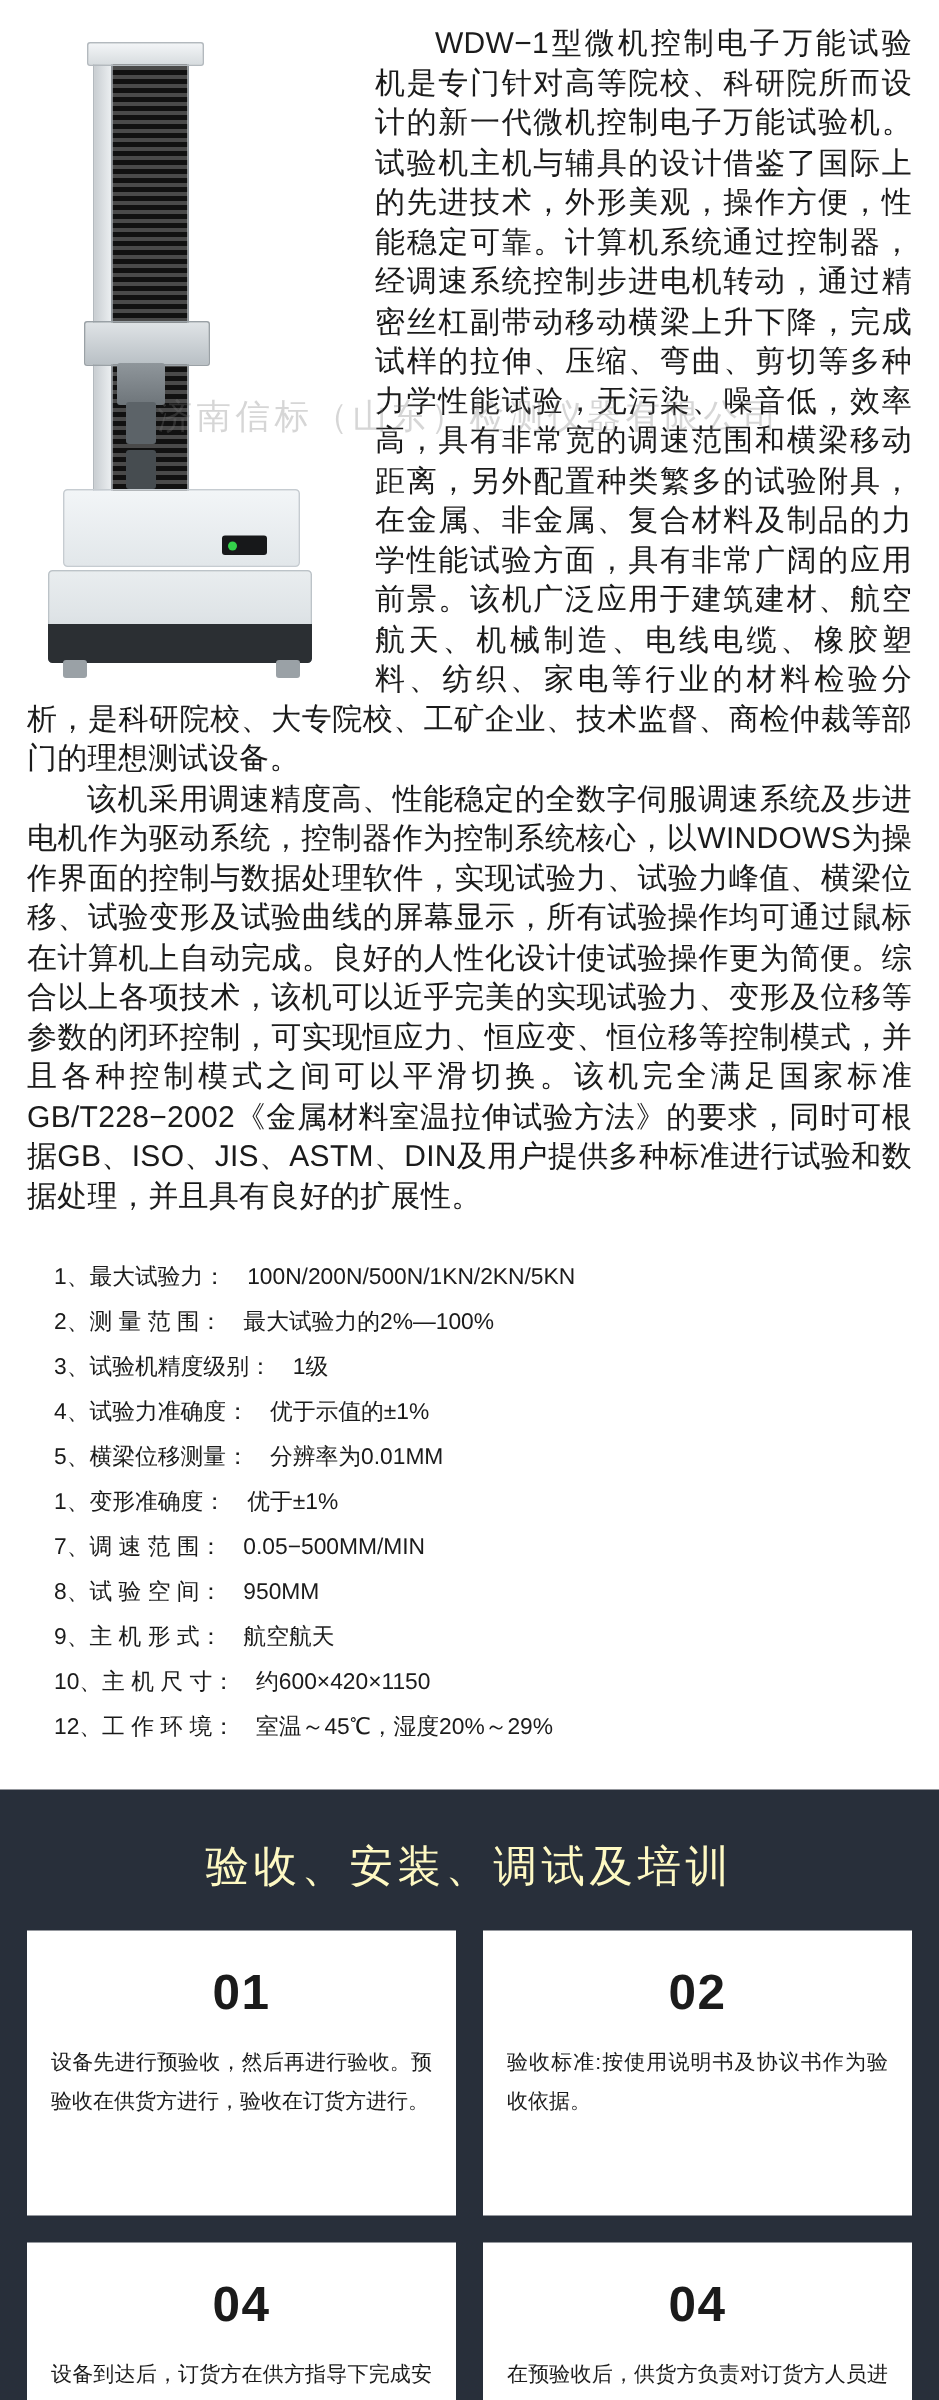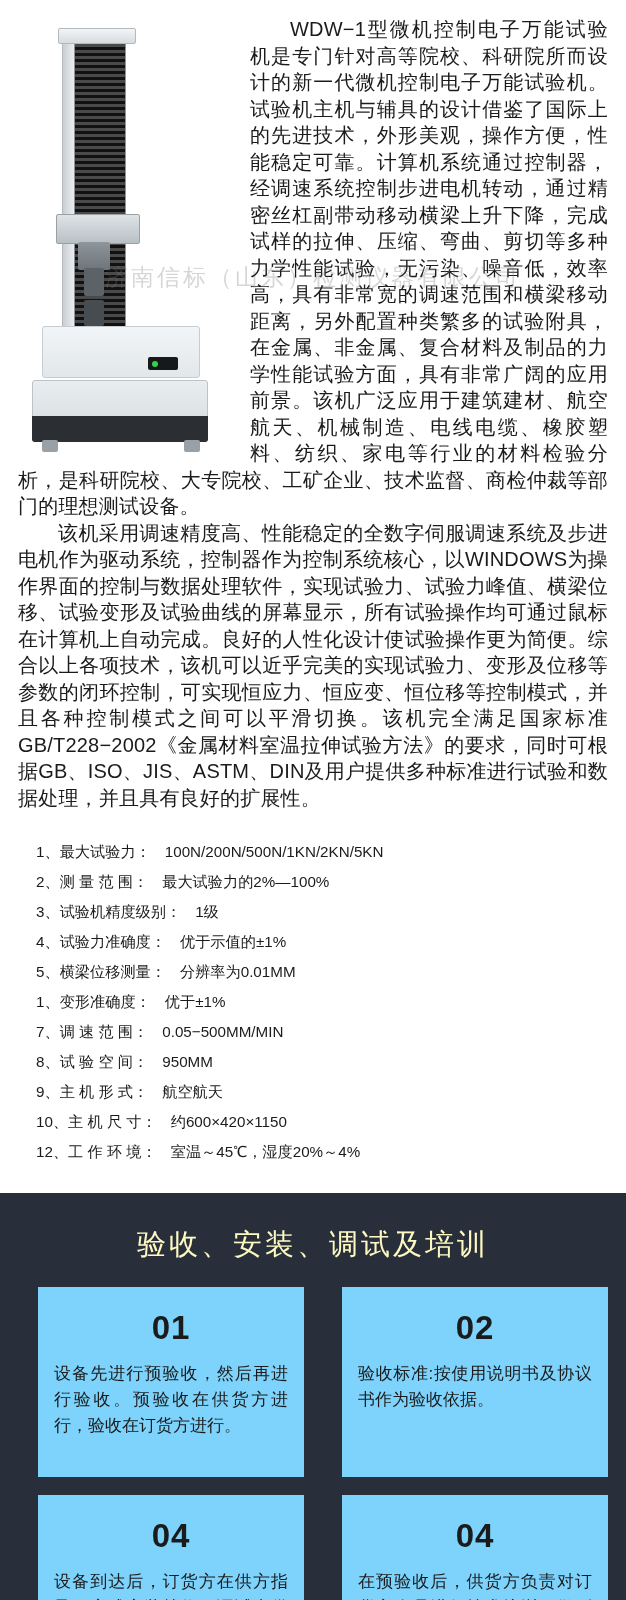--- a/index.html
+++ b/index.html
@@ -184,35 +184,34 @@
     letter-spacing: 3px;
     margin: 10px 0 22px 0;
     font-weight: normal;
   }
   .card-grid {
     display: grid;
     grid-template-columns: 1fr 1fr;
     gap: 18px;
   }
   .card {
-    background: #7dd3fc;
+    background: #ffffff;
     padding: 18px 16px 22px 16px;
     min-height: 190px;
-    margin-left: 20px;
   }
   .card-num {
     text-align: center;
     font-size: 33px;
     font-weight: bold;
     color: #1b1b1b;
     margin: 4px 0 14px 0;
     letter-spacing: 1px;
   }
   .card-text {
-    font-size: 17px;
+    font-size: 14px;
     line-height: 26px;
     text-align: justify;
     color: #1b1b1b;
   }
 </style>
 </head>
 <body>
 
 <div class="top-section">
 
@@ -278,21 +277,21 @@
   <div class="spec-row">
     <span class="spec-label">9、主 机 形 式：</span>
     <span class="spec-value">航空航天</span>
   </div>
   <div class="spec-row">
     <span class="spec-label">10、主 机 尺 寸：</span>
     <span class="spec-value">约600×420×1150</span>
   </div>
   <div class="spec-row">
     <span class="spec-label">12、工 作 环 境：</span>
-    <span class="spec-value">室温～45℃，湿度20%～4%</span>
+    <span class="spec-value">室温～45℃，湿度20%～29%</span>
   </div>
 </div>
 
 <div class="dark-section">
   <h2 class="dark-title">验收、安装、调试及培训</h2>
 
   <div class="card-grid">
     <div class="card">
       <div class="card-num">01</div>
       <div class="card-text">设备先进行预验收，然后再进行验收。预验收在供货方进行，验收在订货方进行。</div>

